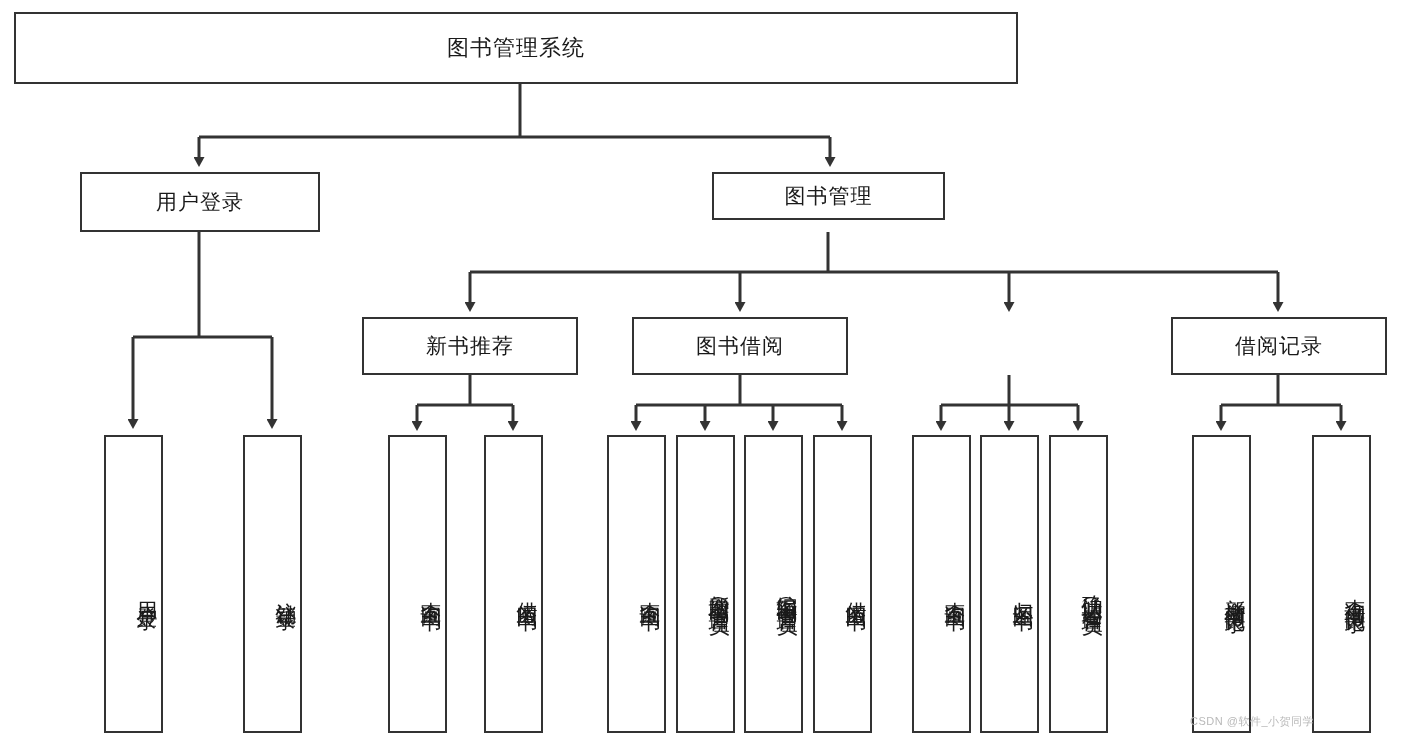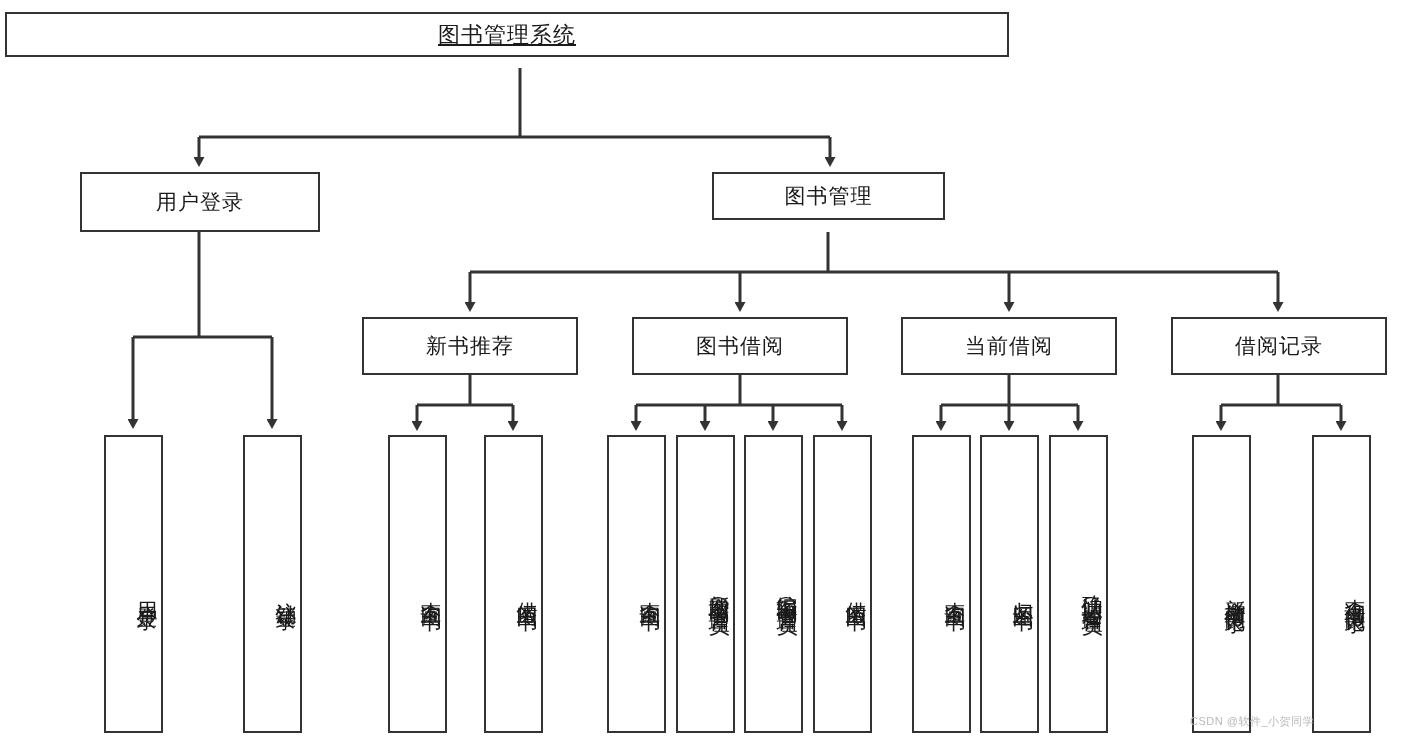--- a/index.html
+++ b/index.html
@@ -109,28 +109,27 @@
       <path d="M1009,405 L1009,422" marker-end="url(#arrow)"></path>
       <path d="M1078,405 L1078,422" marker-end="url(#arrow)"></path>
 
       <path d="M1278,375 L1278,405"></path>
       <path d="M1221,405 L1341,405"></path>
       <path d="M1221,405 L1221,422" marker-end="url(#arrow)"></path>
       <path d="M1341,405 L1341,422" marker-end="url(#arrow)"></path>
     </g>
   </svg>
 
-  <div class="node root" style="left:5px; top:12px; width:1004px; height:45px;text-decoration:underline;">图书管理系统</div>
+  <div class="node root" style="left:14px; top:12px; width:1004px; height:72px;">图书管理系统</div>
 
   <div class="node horiz" style="left:80px; top:172px; width:240px; height:60px;">用户登录</div>
   <div class="node horiz" style="left:712px; top:172px; width:233px; height:48px;">图书管理</div>
 
   <div class="node horiz" style="left:632px; top:317px; width:216px; height:58px;">图书借阅</div>
   <div class="node horiz" style="left:362px; top:317px; width:216px; height:58px;">新书推荐</div>
-  <div class="node horiz" style="left:901px; top:317px; width:216px; height:58px;">当前借阅</div>
   <div class="node horiz" style="left:1171px; top:317px; width:216px; height:58px;">借阅记录</div>
 
   <div class="node vert" style="left:104px; top:435px; width:59px; height:298px;">用户登录</div>
   <div class="node vert" style="left:243px; top:435px; width:59px; height:298px;">注销登录</div>
 
   <div class="node vert" style="left:388px; top:435px; width:59px; height:298px;">查询图书</div>
   <div class="node vert" style="left:484px; top:435px; width:59px; height:298px;">借阅图书</div>
 
   <div class="node vert" style="left:607px; top:435px; width:59px; height:298px;">查询图书</div>
   <div class="node vert" style="left:676px; top:435px; width:59px; height:298px;">新增图书（管理员）</div>

